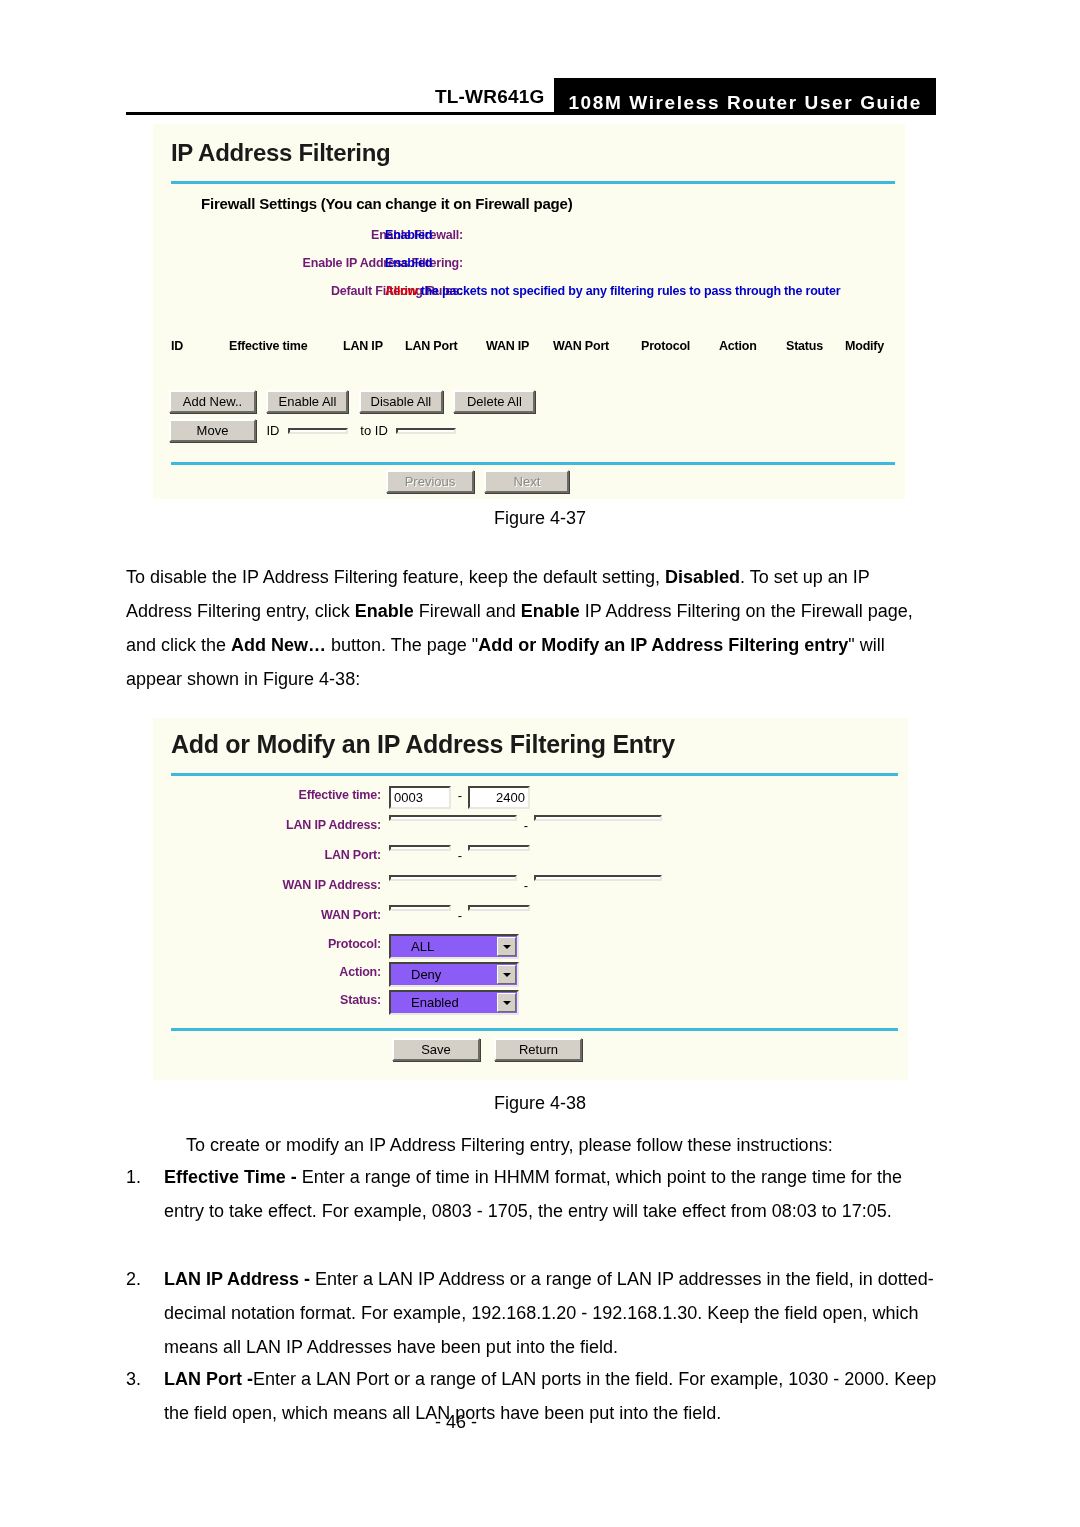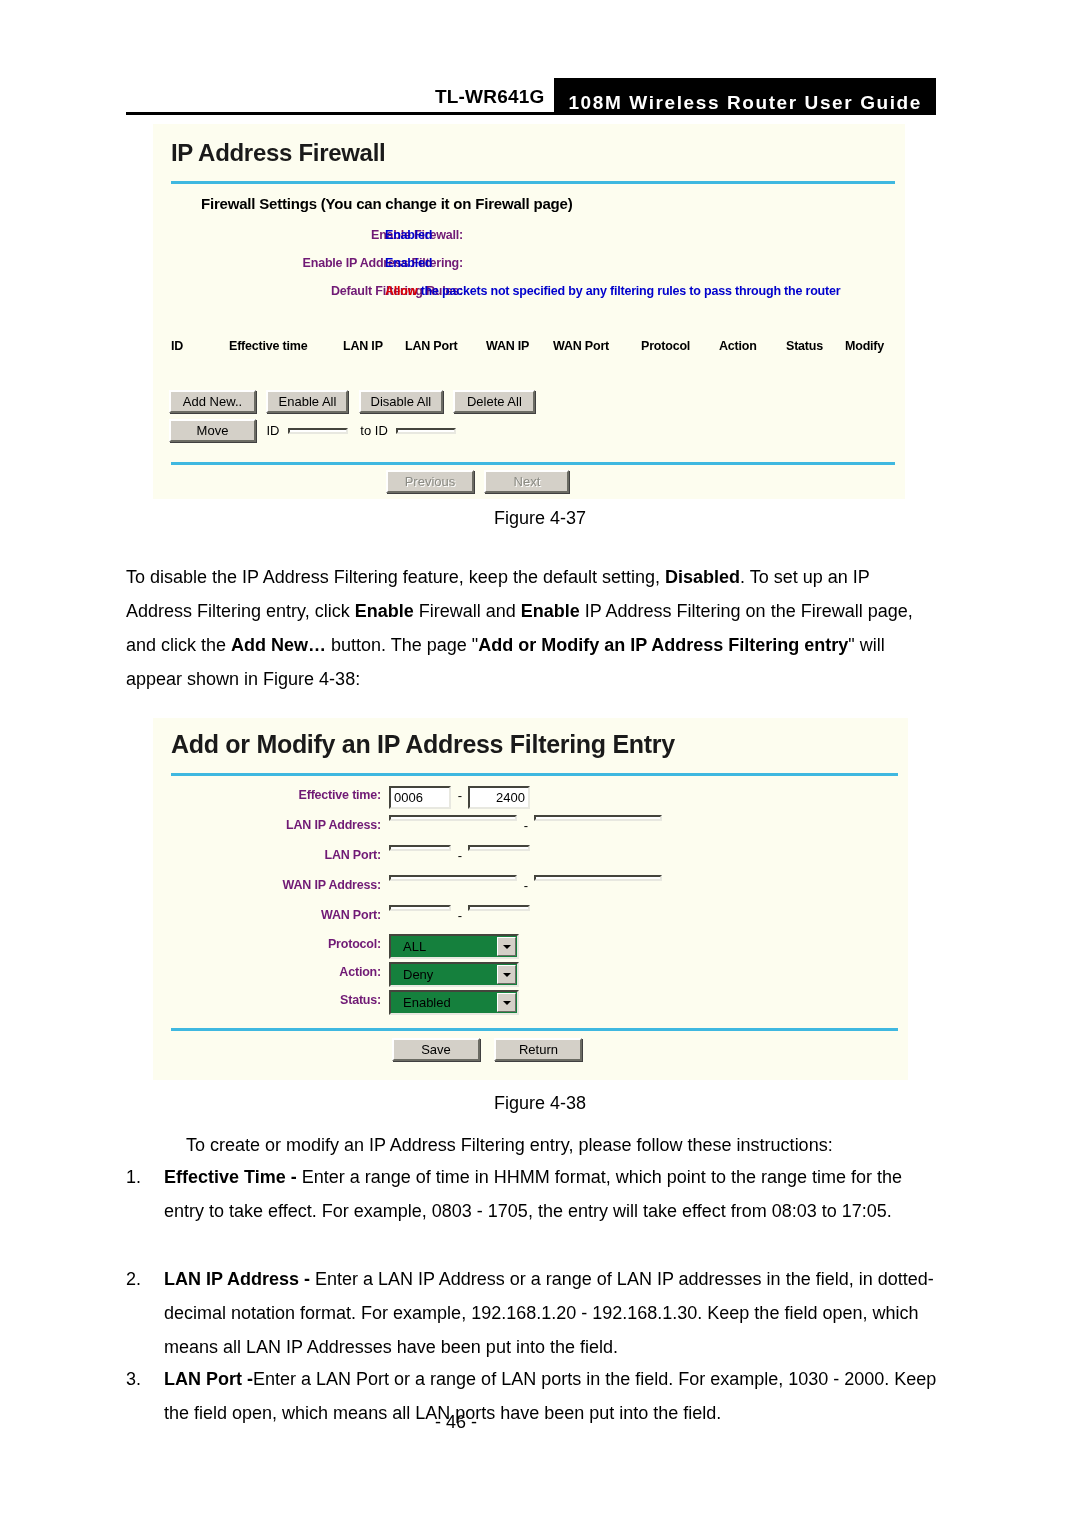--- a/index.html
+++ b/index.html
@@ -151,30 +151,30 @@
     color: #000;
     padding: 1px 3px;
     line-height: 17px;
     box-sizing: border-box;
     vertical-align: middle;
   }
   .sel {
     display: inline-flex;
     align-items: center;
     justify-content: space-between;
-    background: #15803d;
+    background: #8b5cf6;
     border-top: 2px solid #44443c;
     border-left: 2px solid #44443c;
     border-right: 2px solid #e8e8e0;
     border-bottom: 2px solid #e8e8e0;
     font-size: 13px;
     color: #000;
     line-height: 18px;
     box-sizing: border-box;
-    padding: 0 0 0 12px;
+    padding: 0 0 0 20px;
     cursor: pointer;
   }
   .sel-arrow {
     width: 17px;
     height: 17px;
     margin: 1px 1px 1px 0;
     background: #d4d0c8;
     border-top: 1px solid #ffffff;
     border-left: 1px solid #ffffff;
     border-right: 1px solid #6b6b63;
@@ -247,21 +247,21 @@
   <div class="header">
     <div class="header-inner">
       <div class="header-model">TL-WR641G</div>
       <div class="header-title">108M Wireless Router User Guide</div>
     </div>
   </div>
   <div class="header-rule"></div>
 
   <div class="panel" style="left:153px; top:124px; width:752px; height:375px;">
 
-    <div class="panel-title" style="position:absolute; left:18px; top:15px;">IP Address Firewall</div>
+    <div class="panel-title" style="position:absolute; left:18px; top:15px;">IP Address Filtering</div>
 
     <div class="hr-blue" style="position:absolute; left:18px; top:57px; width:724px;"></div>
 
     <div class="subhead" style="position:absolute; left:48px; top:71px;">Firewall Settings (You can change it on Firewall page)</div>
 
     <div style="position:absolute; left:0px; top:104px; width:752px;">
       <div class="field-label" style="position:absolute; left:0; width:310px;">Enable Firewall:</div>
       <div class="val-blue" style="position:absolute; left:232px;">Enabled</div>
     </div>
 
@@ -321,21 +321,21 @@
   </div>
 
   <div class="panel" style="left:153px; top:718px; width:755px; height:362px;">
 
     <div class="panel-title" style="position:absolute; left:18px; top:12px; font-size:25px;">Add or Modify an IP Address Filtering Entry</div>
 
     <div class="hr-blue" style="position:absolute; left:18px; top:55px; width:727px;"></div>
 
     <div style="position:absolute; left:0; top:70px; width:755px;">
       <div class="field-label" style="position:absolute; left:0; width:228px;">Effective time:</div>
-      <span class="txt" style="position:absolute; left:236px; top:-2px; width:62px;">0006</span>
+      <span class="txt" style="position:absolute; left:236px; top:-2px; width:62px;">0003</span>
       <span class="dash" style="position:absolute; left:300px; top:0px; width:14px;">-</span>
       <span class="txt" style="position:absolute; left:315px; top:-2px; width:62px;text-align:right;">2400</span>
     </div>
 
     <div style="position:absolute; left:0; top:100px; width:755px;">
       <div class="field-label" style="position:absolute; left:0; width:228px;">LAN IP Address:</div>
       <span class="txt" style="position:absolute; left:236px; top:-3px; width:128px;"></span>
       <span class="dash" style="position:absolute; left:366px; top:0px; width:14px;">-</span>
       <span class="txt" style="position:absolute; left:381px; top:-3px; width:128px;"></span>
     </div>

